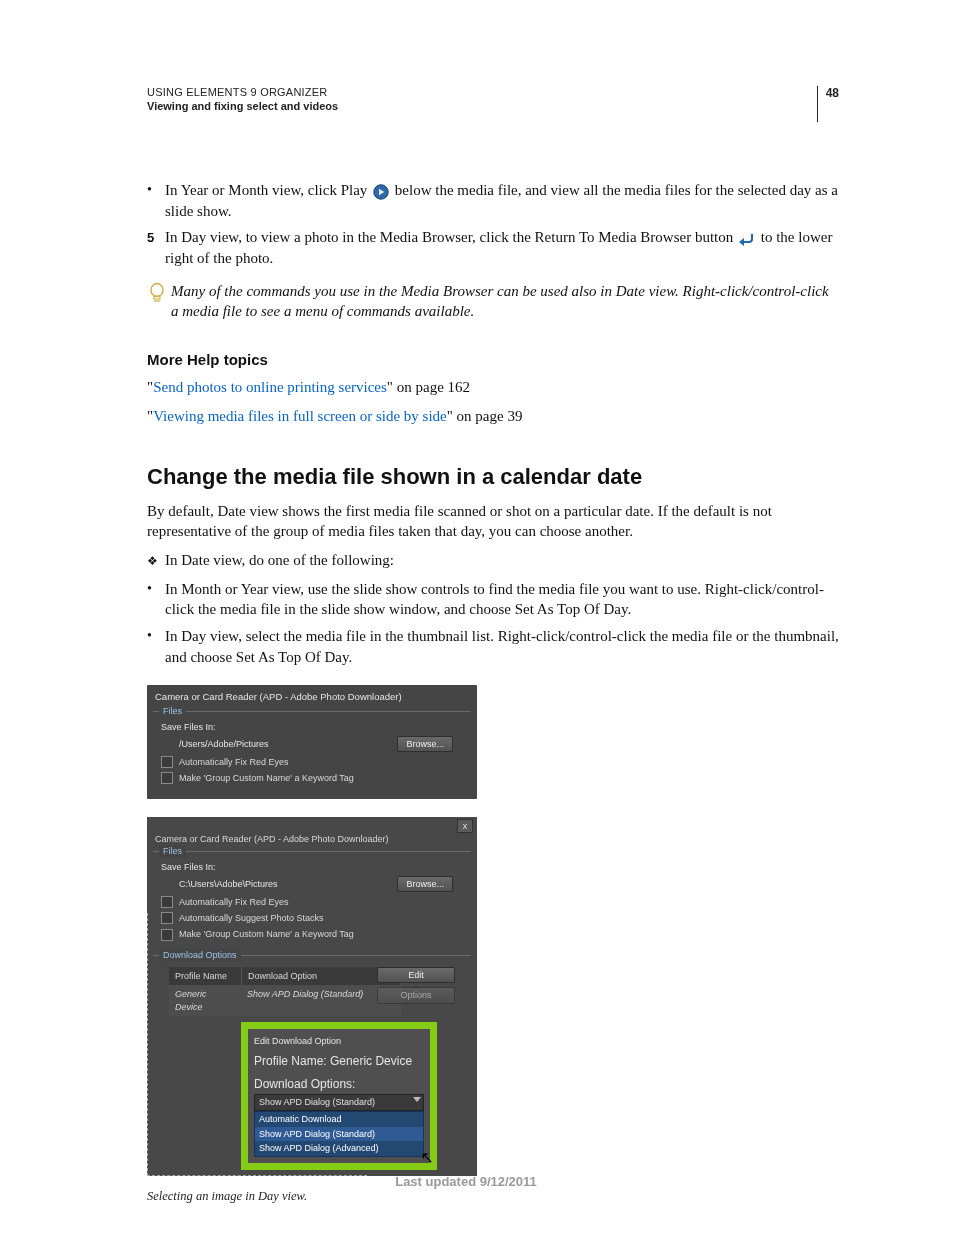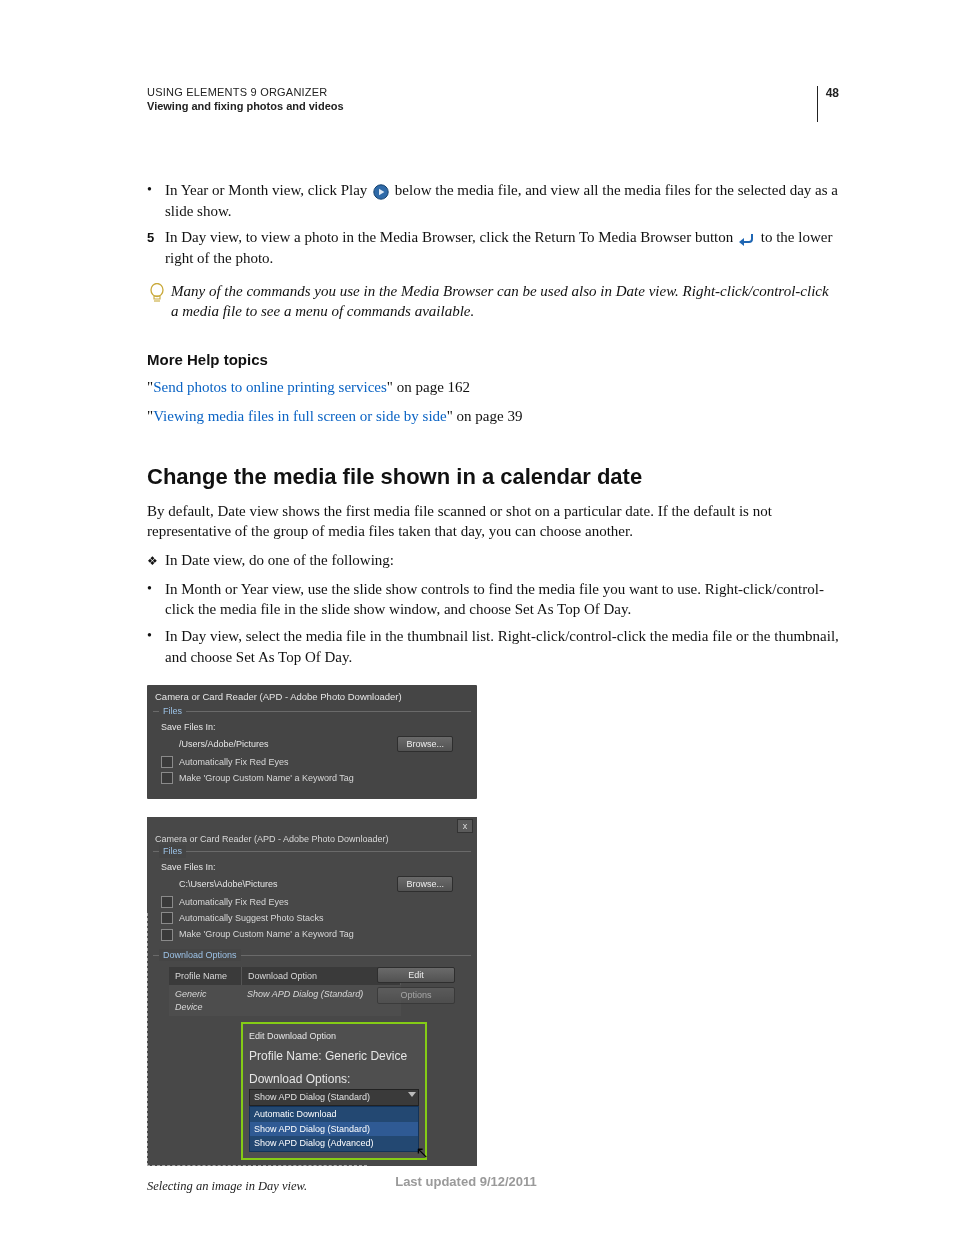--- a/index.html
+++ b/index.html
@@ -159,21 +159,21 @@
   .th1 { width:60px; } .th2 { flex:1; }
   .td-row { display:flex; background:#4d4d4d; }
   .td { padding:3px 6px; font-size:9px; color:#d8d8d8; font-style:italic; }
   .side-btns { position:absolute; right:8px; display:flex; flex-direction:column; gap:4px; }
   .side-btns .btn { width:46px; text-align:center; padding:1px 15px; }
 
   .panel {
     margin: 6px 0 0 80px;
     width: 170px;
     background: #4f4f4f;
-    border: 2px solid #84cc16;
+    border: 7px solid #84cc16;
     padding: 6px;
     position: relative;
   }
   .panel .hdr { color:#e6e6e6; font-size:9px; margin-bottom:6px; }
   .panel .lbl { color:#e6e6e6; font-size:12px; margin:6px 0 2px 0; }
   .sel {
     background:#3a3a3a; border:1px solid #222; color:#e0e0e0;
     font-size:9px; padding:1px 4px; position:relative; height:13px; line-height:13px;
   }
   .sel .caret {
@@ -212,21 +212,21 @@
   }
 </style>
 </head>
 <body>
 
 <div class="page">
 
   <div class="header-row">
     <div class="header-left">
       <div class="running-title">USING ELEMENTS 9 ORGANIZER</div>
-      <div class="running-sub">Viewing and fixing photos and videos</div>
+      <div class="running-sub">Viewing and fixing select and videos</div>
     </div>
     <div style="display:flex;">
       <div class="vrule"></div>
       <div class="page-number">48</div>
     </div>
   </div>
 
   <div class="body">
 
     <div class="bullet-row">

